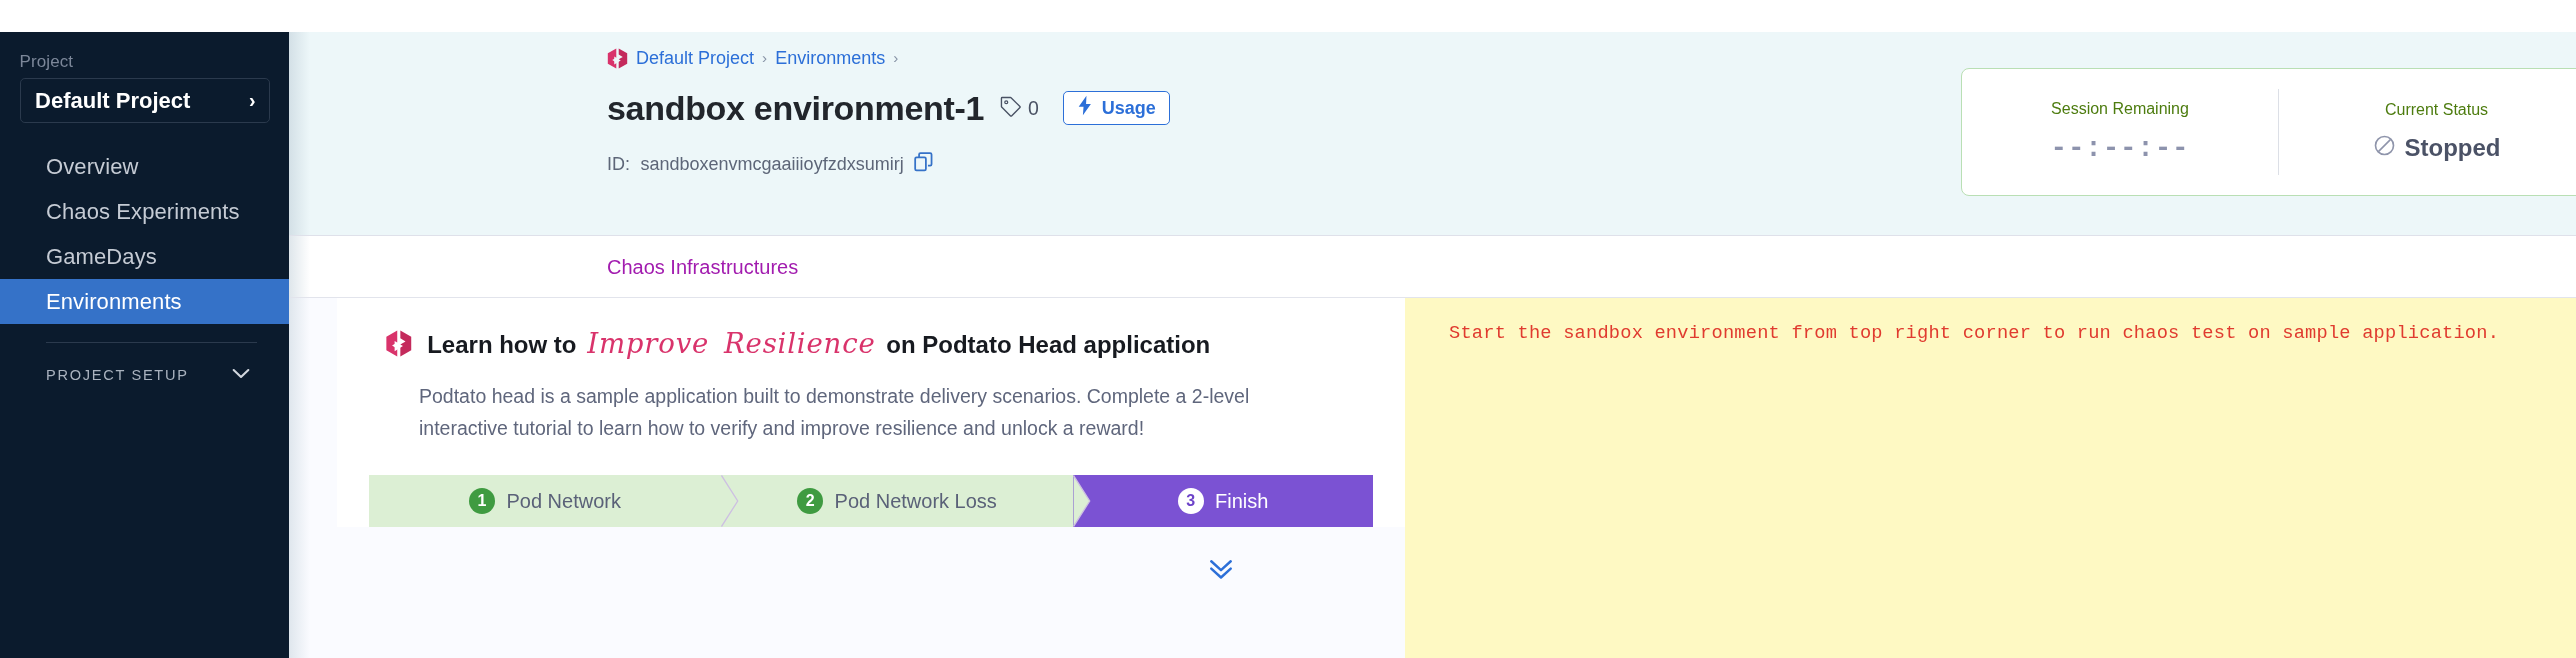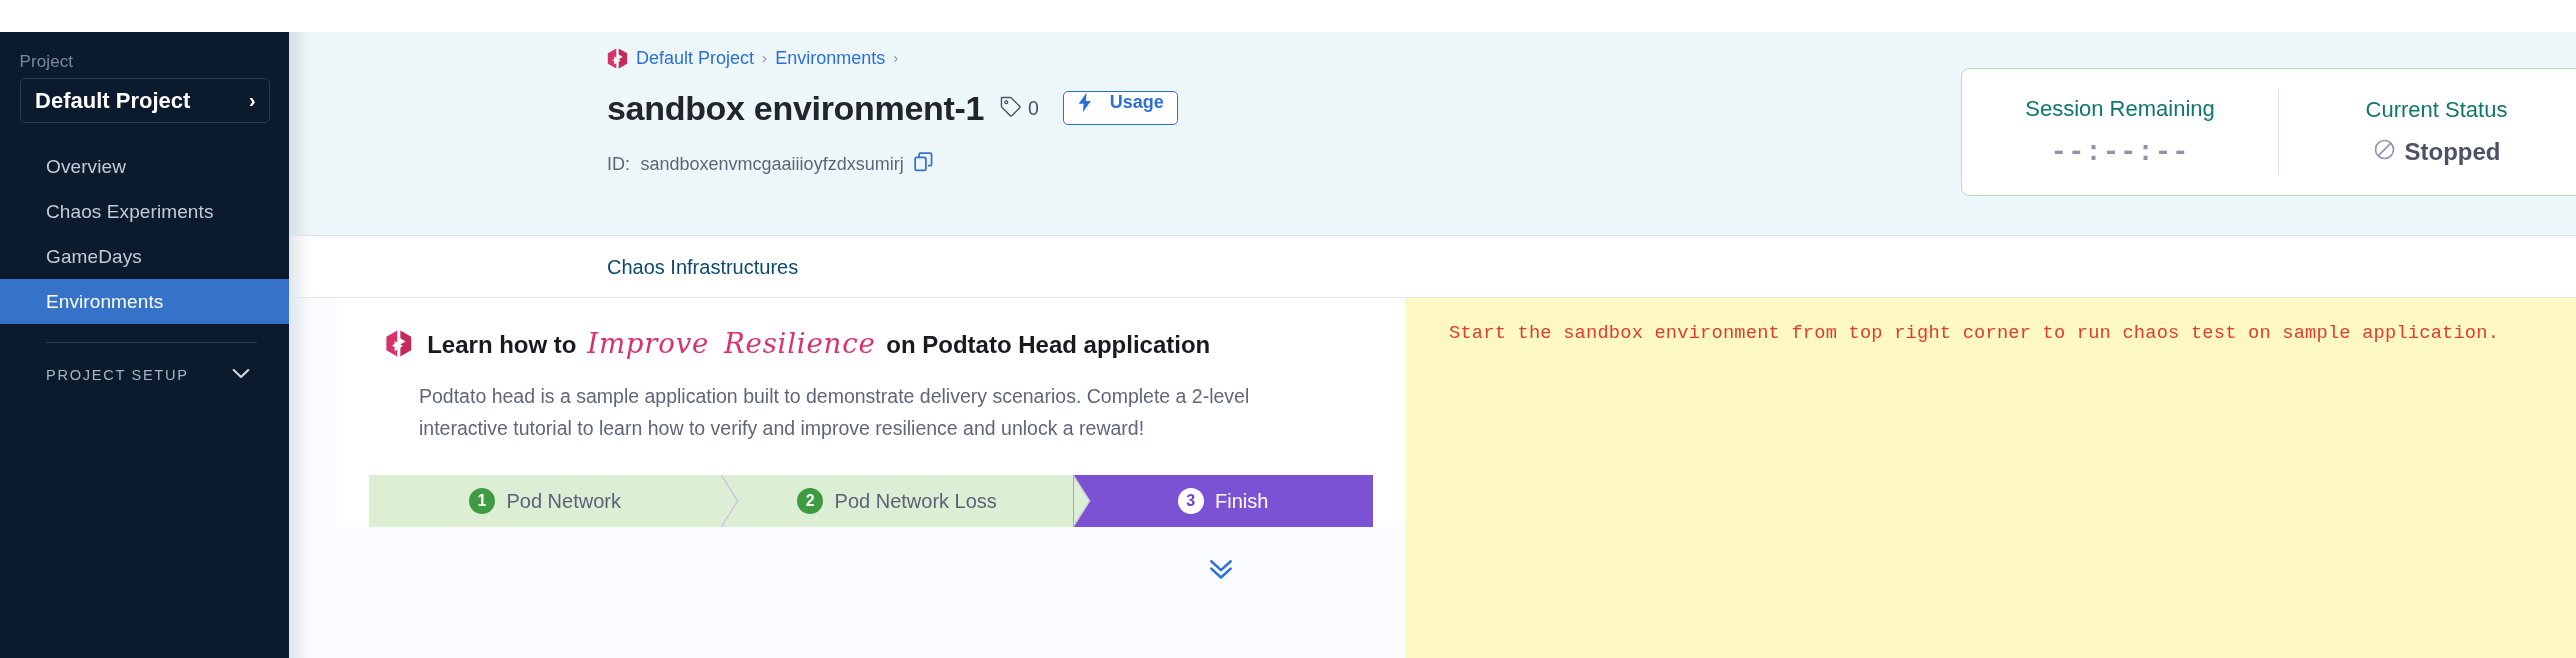--- a/index.html
+++ b/index.html
@@ -46,21 +46,21 @@
     font-weight: 700;
     line-height: 1;
   }
   .nav { margin-top: 21px; }
   .nav-item {
     height: 45px;
     display: flex;
     align-items: center;
     padding-left: 46px;
     color: #c5cbd4;
-    font-size: 19px;
+    font-size: 22px;
     letter-spacing: 0.1px;
   }
   .nav-item.active {
     background: #3572c8;
     color: #ffffff;
   }
   .sb-divider {
     height: 0.8px;
     background: #2b3a4d;
     margin: 18px 32px 0 46px;
@@ -129,21 +129,21 @@
     line-height: 1;
   }
   .tag-wrap { display: flex; align-items: center; gap: 5.7px; margin-left: 1.6px; }
   .tag-count { font-size: 19.5px; color: #4a5264; }
   .usage-btn {
     margin-left: 11.4px;
     height: 34px;
     border: 1.3px solid #2c6fd8;
     border-radius: 4.9px;
     background: #ffffff;
-    display: flex; gap: 16px;
+    display: flex; align-items: center; gap: 8px;
     padding: 0 13px 0 11.4px;
     color: #2c6fd8;
     font-size: 18px;
     font-weight: 700;
     cursor: pointer;
   }
   .id-row {
     position: absolute;
     left: 318px; top: 120px;
     display: flex; align-items: center; gap: 10.5px;
@@ -163,21 +163,21 @@
     align-items: center;
   }
   .sc-col {
     display: flex; flex-direction: column;
     align-items: center; justify-content: center;
     gap: 14.6px;
     padding: 0 36px;
   }
   .sc-col.first { width: 316px; }
   .sc-col.second { width: 316px; border-left: 0.8px solid #dcdfe6; height: 86px; }
-  .sc-label { font-size: 22px; color: #0f766e; }
+  .sc-label { font-size: 16px; color: #4d7c0f; }
   .sc-timer {
     font-size: 27.6px;
     color: #8d93ad;
     font-weight: 700;
     letter-spacing: 0.8px;
     font-family: "Liberation Mono", monospace;
   }
   .sc-status {
     display: flex; align-items: flex-start; gap: 9px;
     font-size: 24px; font-weight: 700; color: #4b5266;
@@ -196,21 +196,21 @@
   }
   .tabs-bar::before {
     content: "";
     position: absolute;
     left: 0; top: 0; bottom: 0; width: 21px;
     background: linear-gradient(to right, rgba(190,205,215,.5), rgba(190,205,215,0));
     pointer-events: none;
   }
   .tab {
     font-size: 20px;
-    color: #0c4a6e;
+    color: #a21caf;
     padding: 0 0 14.6px 0;
     margin-right: 52px;
     cursor: pointer;
     border-bottom: 3.2px solid transparent;
   }
   .tab.active { color: #14161b; font-weight: 700; border-bottom-color: #3572c8; }
 
   
   .body-split { flex: 1 1 auto; display: flex; min-height: 0; position: relative; }
 

